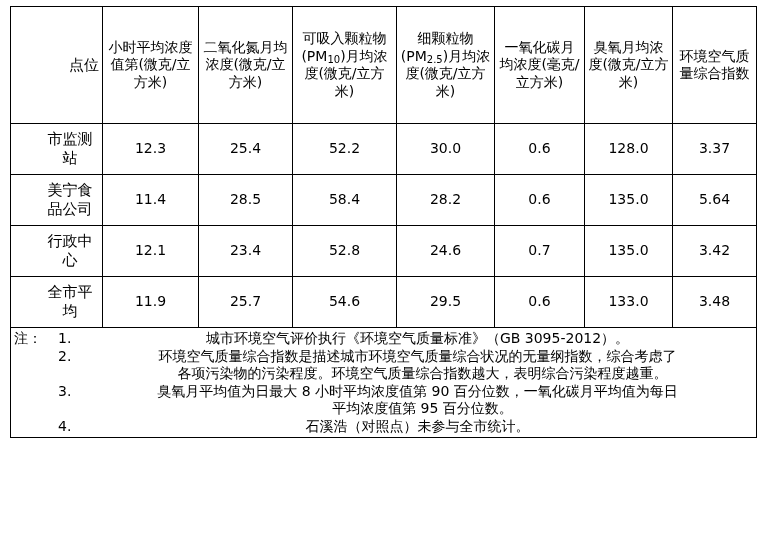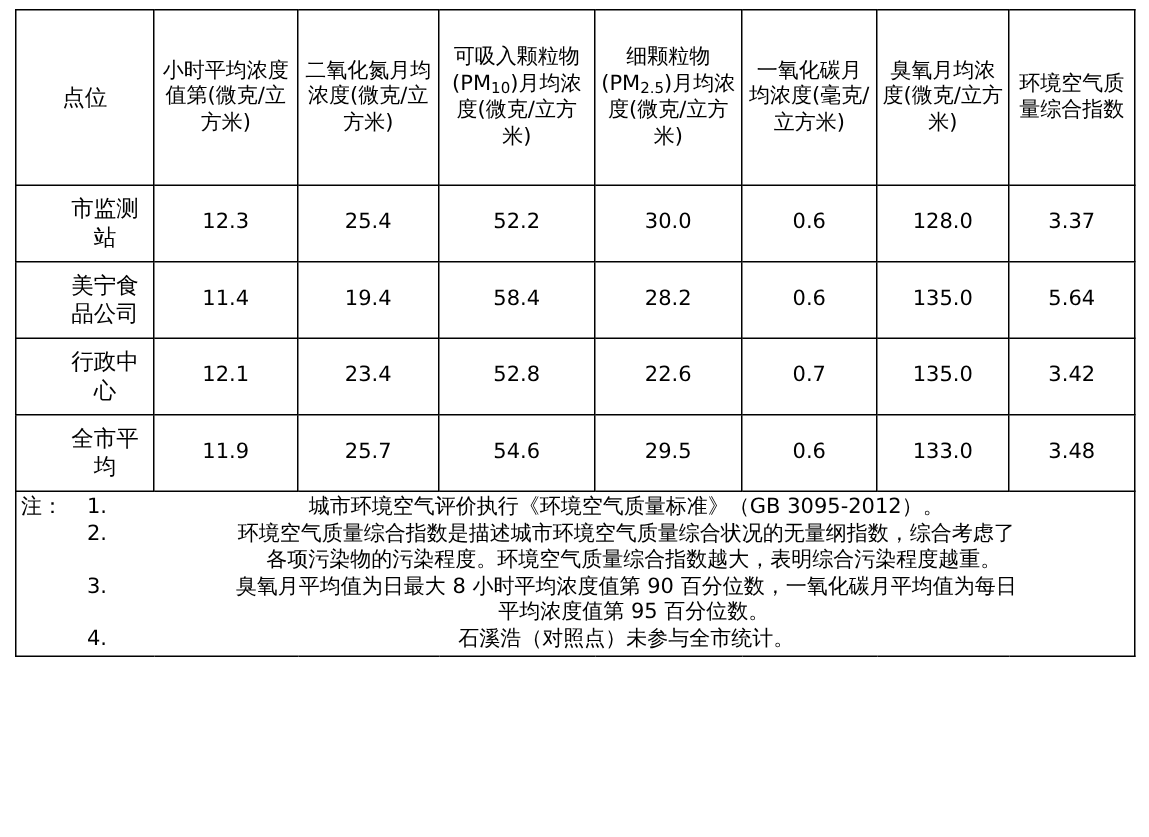--- a/index.html
+++ b/index.html
@@ -33,20 +33,21 @@
     text-align: center;
     font-weight: normal;
     font-size: 14px;
     line-height: 1.25;
   }
   thead td {
     height: 112px;
   }
   thead td.site-head {
     font-size: 15px;
+    text-align: right;
   }
   tbody td {
     height: 46px;
     font-size: 15px;
   }
   tbody td.rowlabel {
     font-size: 15px;
     line-height: 1.3;
     padding-left: 30px;
   }
@@ -123,33 +124,33 @@
         <td>25.4</td>
         <td>52.2</td>
         <td>30.0</td>
         <td>0.6</td>
         <td>128.0</td>
         <td>3.37</td>
       </tr>
       <tr>
         <td class="rowlabel">美宁食品公司</td>
         <td>11.4</td>
-        <td>19.4</td>
+        <td>28.5</td>
         <td>58.4</td>
         <td>28.2</td>
         <td>0.6</td>
         <td>135.0</td>
         <td>5.64</td>
       </tr>
       <tr>
         <td class="rowlabel">行政中心</td>
         <td>12.1</td>
         <td>23.4</td>
         <td>52.8</td>
-        <td>22.6</td>
+        <td>24.6</td>
         <td>0.7</td>
         <td>135.0</td>
         <td>3.42</td>
       </tr>
       <tr>
         <td class="rowlabel">全市平均</td>
         <td>11.9</td>
         <td>25.7</td>
         <td>54.6</td>
         <td>29.5</td>

